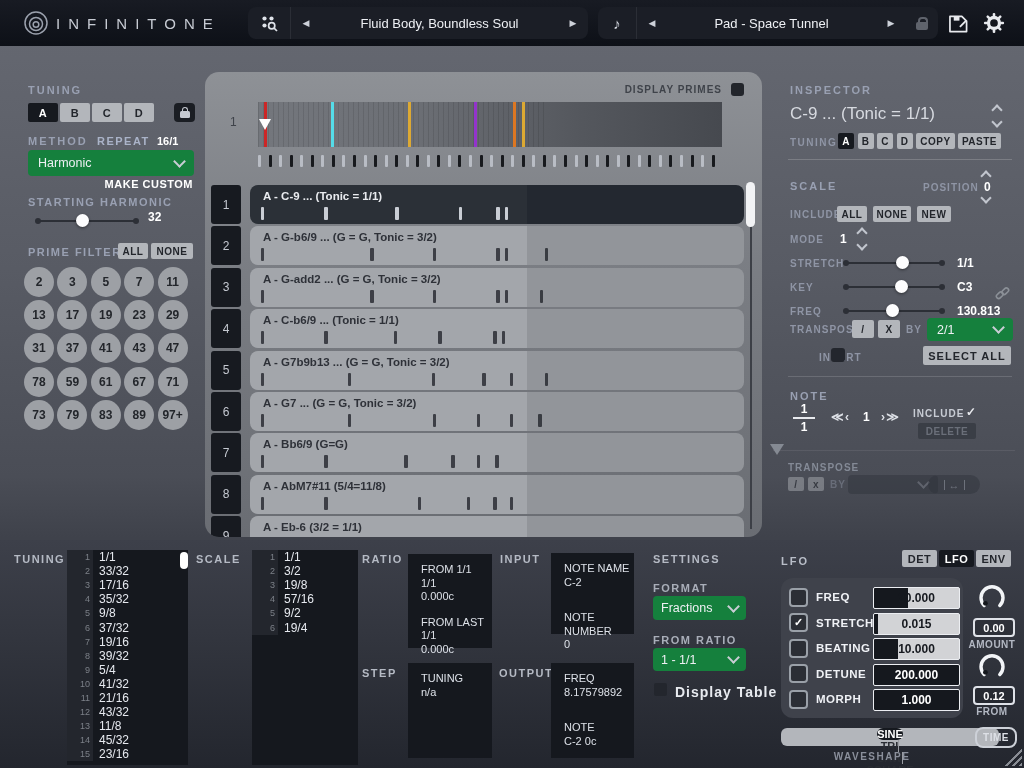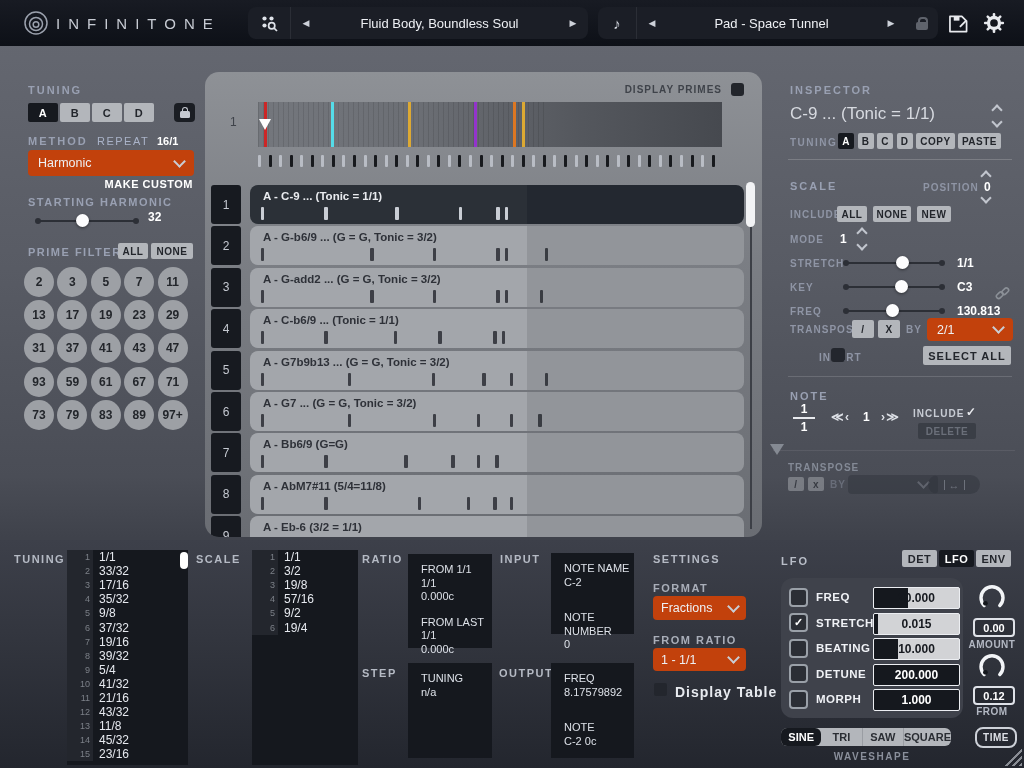--- a/index.html
+++ b/index.html
@@ -18,21 +18,21 @@
   .pb-icon{width:42px;height:32px;display:flex;align-items:center;justify-content:center;border-right:1px solid #2b2e36;}
   .pb-arrow{width:30px;text-align:center;color:#cdd1d9;font-size:9px;cursor:default;}
   .pb-title{flex:1;text-align:center;color:#eef0f4;font-size:13px;}
   .topicon{top:11px;width:24px;height:24px;display:flex;align-items:center;justify-content:center;}
   
   .seclabel{font-size:11px;font-weight:bold;letter-spacing:2px;color:#99a0b2;}
   .sublabel{font-size:10px;font-weight:bold;letter-spacing:1px;color:#8f95a5;}
   .wval{color:#fff;font-weight:bold;font-size:12px;}
   .graybtn{background:#b3b6bb;color:#23262c;font-weight:bold;font-size:10px;letter-spacing:.5px;display:flex;align-items:center;justify-content:center;border-radius:2px;}
   .darktab{background:#16191f !important;color:#fff !important;}
-  .darkfield{background:#c2410c;border-radius:4px;color:#eef0f4;font-size:12.5px;display:flex;align-items:center;padding:0 10px;}
+  .darkfield{background:#15803d;border-radius:4px;color:#eef0f4;font-size:12.5px;display:flex;align-items:center;padding:0 10px;}
   .chevd{width:7px;height:7px;border-right:2px solid #c9cdd5;border-bottom:2px solid #c9cdd5;transform:rotate(45deg);margin-top:-4px;}
   .cu{width:6px;height:6px;border-left:2px solid #c2c6ce;border-top:2px solid #c2c6ce;transform:rotate(45deg);}
   .cd{width:6px;height:6px;border-right:2px solid #c2c6ce;border-bottom:2px solid #c2c6ce;transform:rotate(45deg);}
   .spin{display:flex;flex-direction:column;gap:4px;}
   .sl-track{height:2px;background:#2c2f36;border-radius:2px;position:absolute;}
   .sl-track::before,.sl-track::after{content:"";position:absolute;top:-2px;width:6px;height:6px;border-radius:50%;background:#2c2f36;}
   .sl-track::before{left:-2px;} .sl-track::after{right:-2px;}
   .sl-thumb{width:13px;height:13px;border-radius:50%;background:#fdfdfe;position:absolute;top:-6px;box-shadow:0 1px 3px rgba(0,0,0,.45);}
   .cb{background:#23262d;border-radius:3px;}
   
@@ -145,21 +145,21 @@
       <div class="graybtn" style="position: absolute; left: 124px; top: 57px; width: 30px; height: 19px; font-size: 11px;">D</div>
     </div>
   <div class="abs" style="left:174px;top:57px;width:21px;height:19px;background:#1a1d23;border-radius:4px;display:flex;align-items:center;justify-content:center;">
     <div style="position:relative;width:10px;height:11px;">
       <div style="position:absolute;left:2px;top:0;width:4px;height:5px;border:1.5px solid #c5c9d1;border-bottom:none;border-radius:3px 3px 0 0;"></div>
       <div style="position:absolute;left:0;top:4px;width:10px;height:7px;background:#c5c9d1;border-radius:1.5px;"></div>
     </div>
   </div>
 
   <div class="abs seclabel" style="left:28px;top:89px;">METHOD</div>
-  <div class="abs" style="left:97px;top:89px;font-size:11px;font-weight:normal;letter-spacing:1.5px;color:#aab3c8;">REPEAT</div>
+  <div class="abs" style="left:97px;top:89px;font-size:11px;font-weight:bold;letter-spacing:1.5px;color:#aab3c8;">REPEAT</div>
   <div class="abs wval" style="left:157px;top:89px;font-size:11px;">16/1</div>
 
   <div class="abs darkfield" style="left:28px;top:104px;width:146px;height:26px;">
     <span>Harmonic</span>
     <span class="chevd" style="margin-left:auto;"></span>
   </div>
   <div class="abs" style="left:0;top:132px;width:193px;text-align:right;font-size:11px;font-weight:bold;letter-spacing:.5px;color:#fff;">MAKE CUSTOM</div>
 
   <div class="abs seclabel" style="left:28px;top:150px;letter-spacing:1.5px;">STARTING HARMONIC</div>
   <div class="abs" style="left:37px;top:168px;width:100px;height:14px;">
@@ -180,21 +180,21 @@
       <div class="prime-circle" style="left: 24px; top: 254.2px;">13</div>
       <div class="prime-circle" style="left: 57.4px; top: 254.2px;">17</div>
       <div class="prime-circle" style="left: 90.8px; top: 254.2px;">19</div>
       <div class="prime-circle" style="left: 124.2px; top: 254.2px;">23</div>
       <div class="prime-circle" style="left: 157.6px; top: 254.2px;">29</div>
       <div class="prime-circle" style="left: 24px; top: 287.4px;">31</div>
       <div class="prime-circle" style="left: 57.4px; top: 287.4px;">37</div>
       <div class="prime-circle" style="left: 90.8px; top: 287.4px;">41</div>
       <div class="prime-circle" style="left: 124.2px; top: 287.4px;">43</div>
       <div class="prime-circle" style="left: 157.6px; top: 287.4px;">47</div>
-      <div class="prime-circle" style="left: 24px; top: 320.6px;">93</div>
+      <div class="prime-circle" style="left: 24px; top: 320.6px;">78</div>
       <div class="prime-circle" style="left: 57.4px; top: 320.6px;">59</div>
       <div class="prime-circle" style="left: 90.8px; top: 320.6px;">61</div>
       <div class="prime-circle" style="left: 124.2px; top: 320.6px;">67</div>
       <div class="prime-circle" style="left: 157.6px; top: 320.6px;">71</div>
       <div class="prime-circle" style="left: 24px; top: 353.8px;">73</div>
       <div class="prime-circle" style="left: 57.4px; top: 353.8px;">79</div>
       <div class="prime-circle" style="left: 90.8px; top: 353.8px;">83</div>
       <div class="prime-circle" style="left: 124.2px; top: 353.8px;">89</div>
       <div class="prime-circle" style="left: 157.6px; top: 353.8px;">97+</div>
     </div>
@@ -666,21 +666,21 @@
 
   <div class="abs" style="left:977px;top:111px;width:30px;height:30px;">
     <svg width="30" height="30" viewBox="0 0 30 30">
       <path d="M 7.2 23.5 A 11 11 0 1 1 22.8 23.5" fill="none" stroke="#f2f4f7" stroke-width="3.4" stroke-linecap="round"></path>
       <circle cx="8.4" cy="21.3" r="2.4" fill="#15181d"></circle>
     </svg>
   </div>
   <div class="knobbox" style="left:973px;top:146px;">0.12</div>
   <div class="knoblabel" style="left:962px;top:166px;">FROM</div>
 
-  <div id="waveshape" class="abs flex" style="left:781px;top:188px;width:170px;height:18px;background:#b3b6bb;border-radius:6px;">
+  <div id="waveshape" class="abs flex" style="left:781px;top:188px;width:218px;height:18px;background:#b3b6bb;border-radius:6px;flex-direction:column;">
       <div class="wave-seg sel">SINE</div>
       <div class="wave-seg">TRI</div>
       <div class="wave-seg">SAW</div>
       <div class="wave-seg">SQUARE</div>
     </div>
   <div class="abs" style="left:781px;top:211px;width:182px;text-align:center;font-size:10px;font-weight:bold;letter-spacing:1.5px;color:#8a8f9b;">WAVESHAPE</div>
 
   <div class="abs" style="left:975px;top:187px;width:38px;height:17px;border:2px solid #cdd1d8;border-radius:8px;display:flex;align-items:center;justify-content:center;font-size:10px;font-weight:bold;letter-spacing:.5px;color:#dde0e6;">TIME</div>
 
   <div class="abs" style="right:2px;bottom:2px;width:18px;height:18px;background:repeating-linear-gradient(135deg,transparent 0 3px,rgba(220,224,230,.55) 3px 5px);clip-path:polygon(100% 0,100% 100%,0 100%);"></div>

